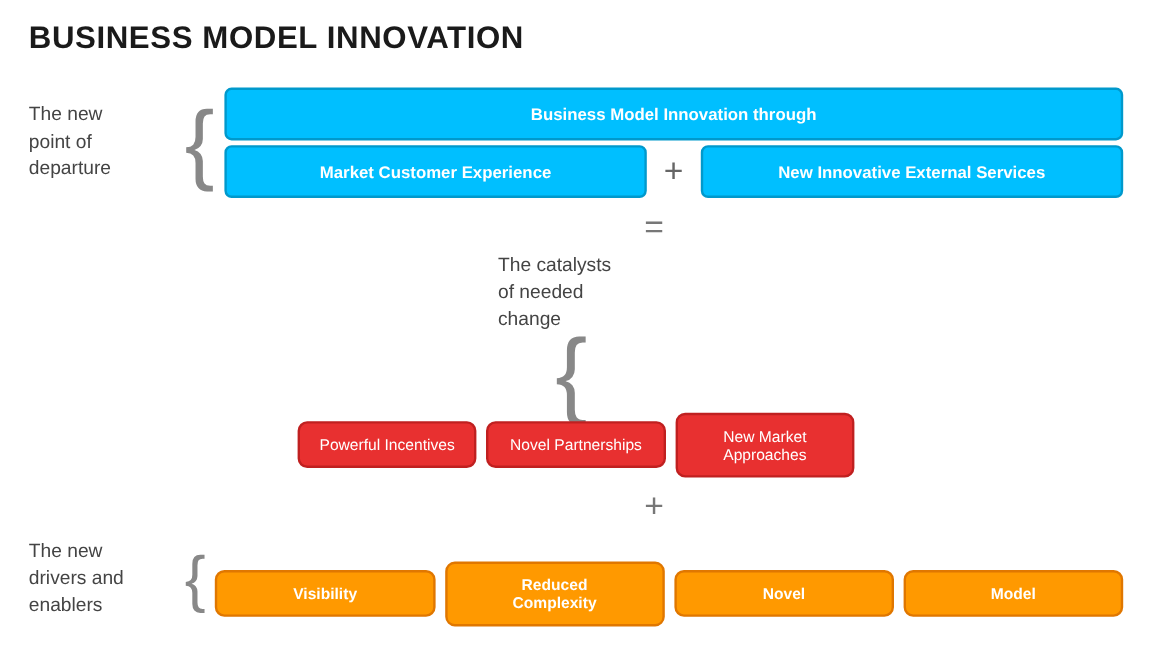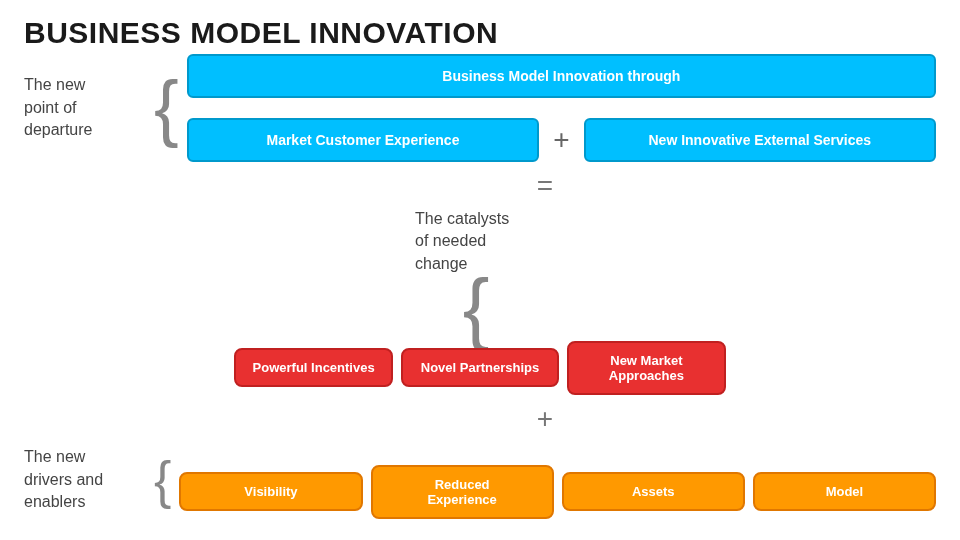--- a/index.html
+++ b/index.html
@@ -6,25 +6,25 @@
     body {
       font-family: 'Segoe UI', Arial, sans-serif;
       background: #ffffff;
       width: 960px;
       height: 540px;
       overflow: hidden;
       padding: 16px 24px;
     }
 
     h1 {
-      font-size: 30px;
+      font-size: 26px;
       font-weight: 900;
       color: #1a1a1a;
       letter-spacing: 0.5px;
-      margin-bottom: 4px;
+      margin-bottom: 26px;
     }
 
     .content {
       display: flex;
       flex-direction: column;
       gap: 0px;
     }
 
     
     .row {
@@ -81,21 +81,21 @@
       flex: 1;
     }
 
     
     .box-red {
       background: #e83030;
       border: 2px solid #c02020;
       border-radius: 8px;
       color: #fff;
       font-size: 13px;
-      font-weight: 700;
+      font-weight: 400;
       text-align: center;
       padding: 10px 12px;
       display: flex;
       align-items: center;
       justify-content: center;
       flex: 1;
     }
 
     
     .box-orange {
@@ -126,21 +126,21 @@
       justify-content: center;
       font-size: 28px;
       color: #777;
       margin: 2px 0;
       padding-left: 130px;
     }
 
     .two-rows-wrapper {
       display: flex;
       flex-direction: column;
-      gap: 20px;
+      gap: 4px;
       flex: 1;
       justify-content: flex-end;
     }
   </style>
 </head>
 <body>
 
 <h1>BUSINESS MODEL INNOVATION</h1>
 
 <div class="content">
@@ -179,19 +179,19 @@
   <div class="symbol-row">
     <span>+</span>
   </div>
 
   <div class="row" style="margin-top: 4px;">
     <div class="label-col">The new<br>drivers and<br>enablers</div>
     <span class="bracket" style="font-size:52px; line-height:0.85; color:#888;">{</span>
     <div class="boxes">
       <div class="box-orange">Visibility</div>
       <div class="box-orange" style="white-space: pre-line;">Reduced
-Experience</div>
-      <div class="box-orange">Assets</div>
+Complexity</div>
+      <div class="box-orange">Novel</div>
       <div class="box-orange">Model</div>
     </div>
   </div>
 
 </div>
 
 </body></html>

